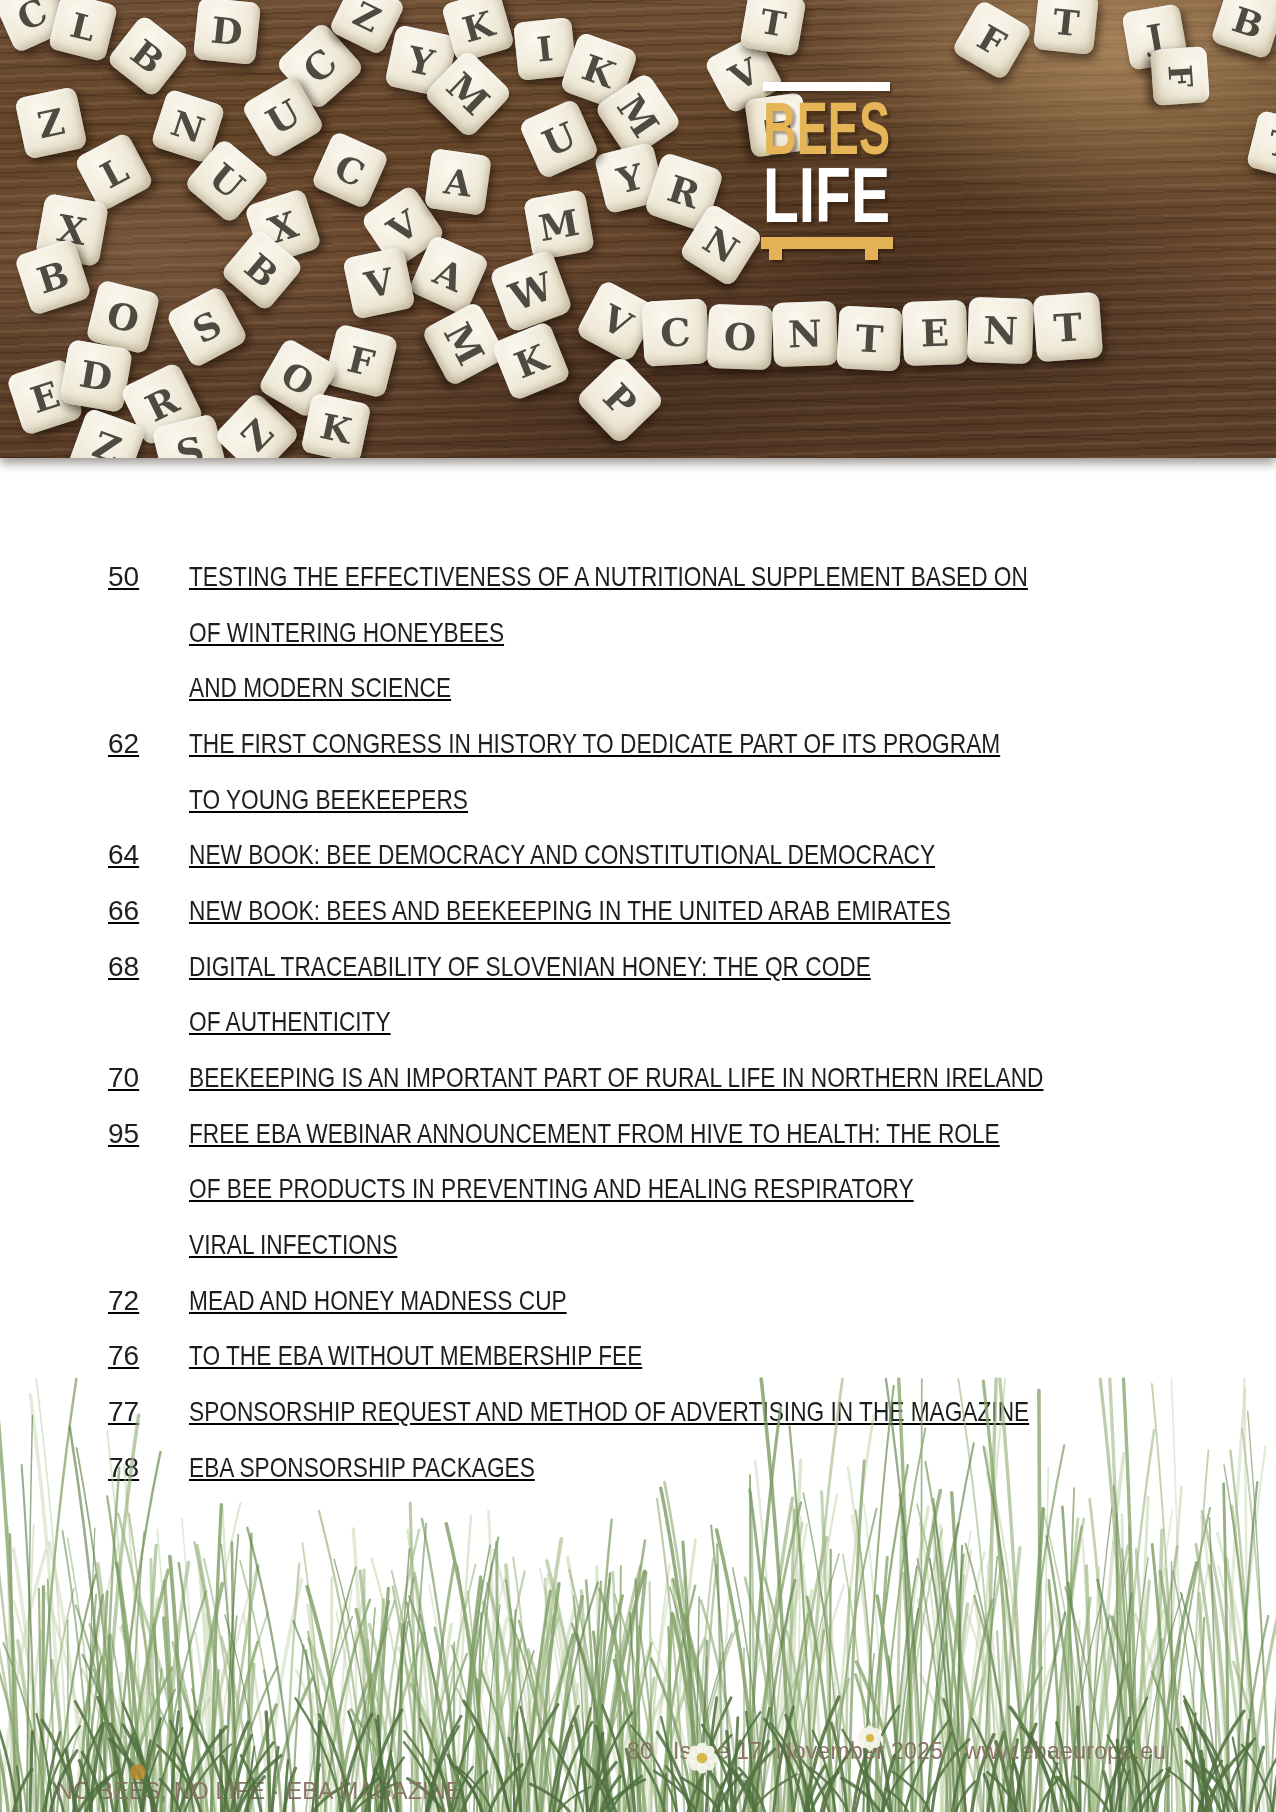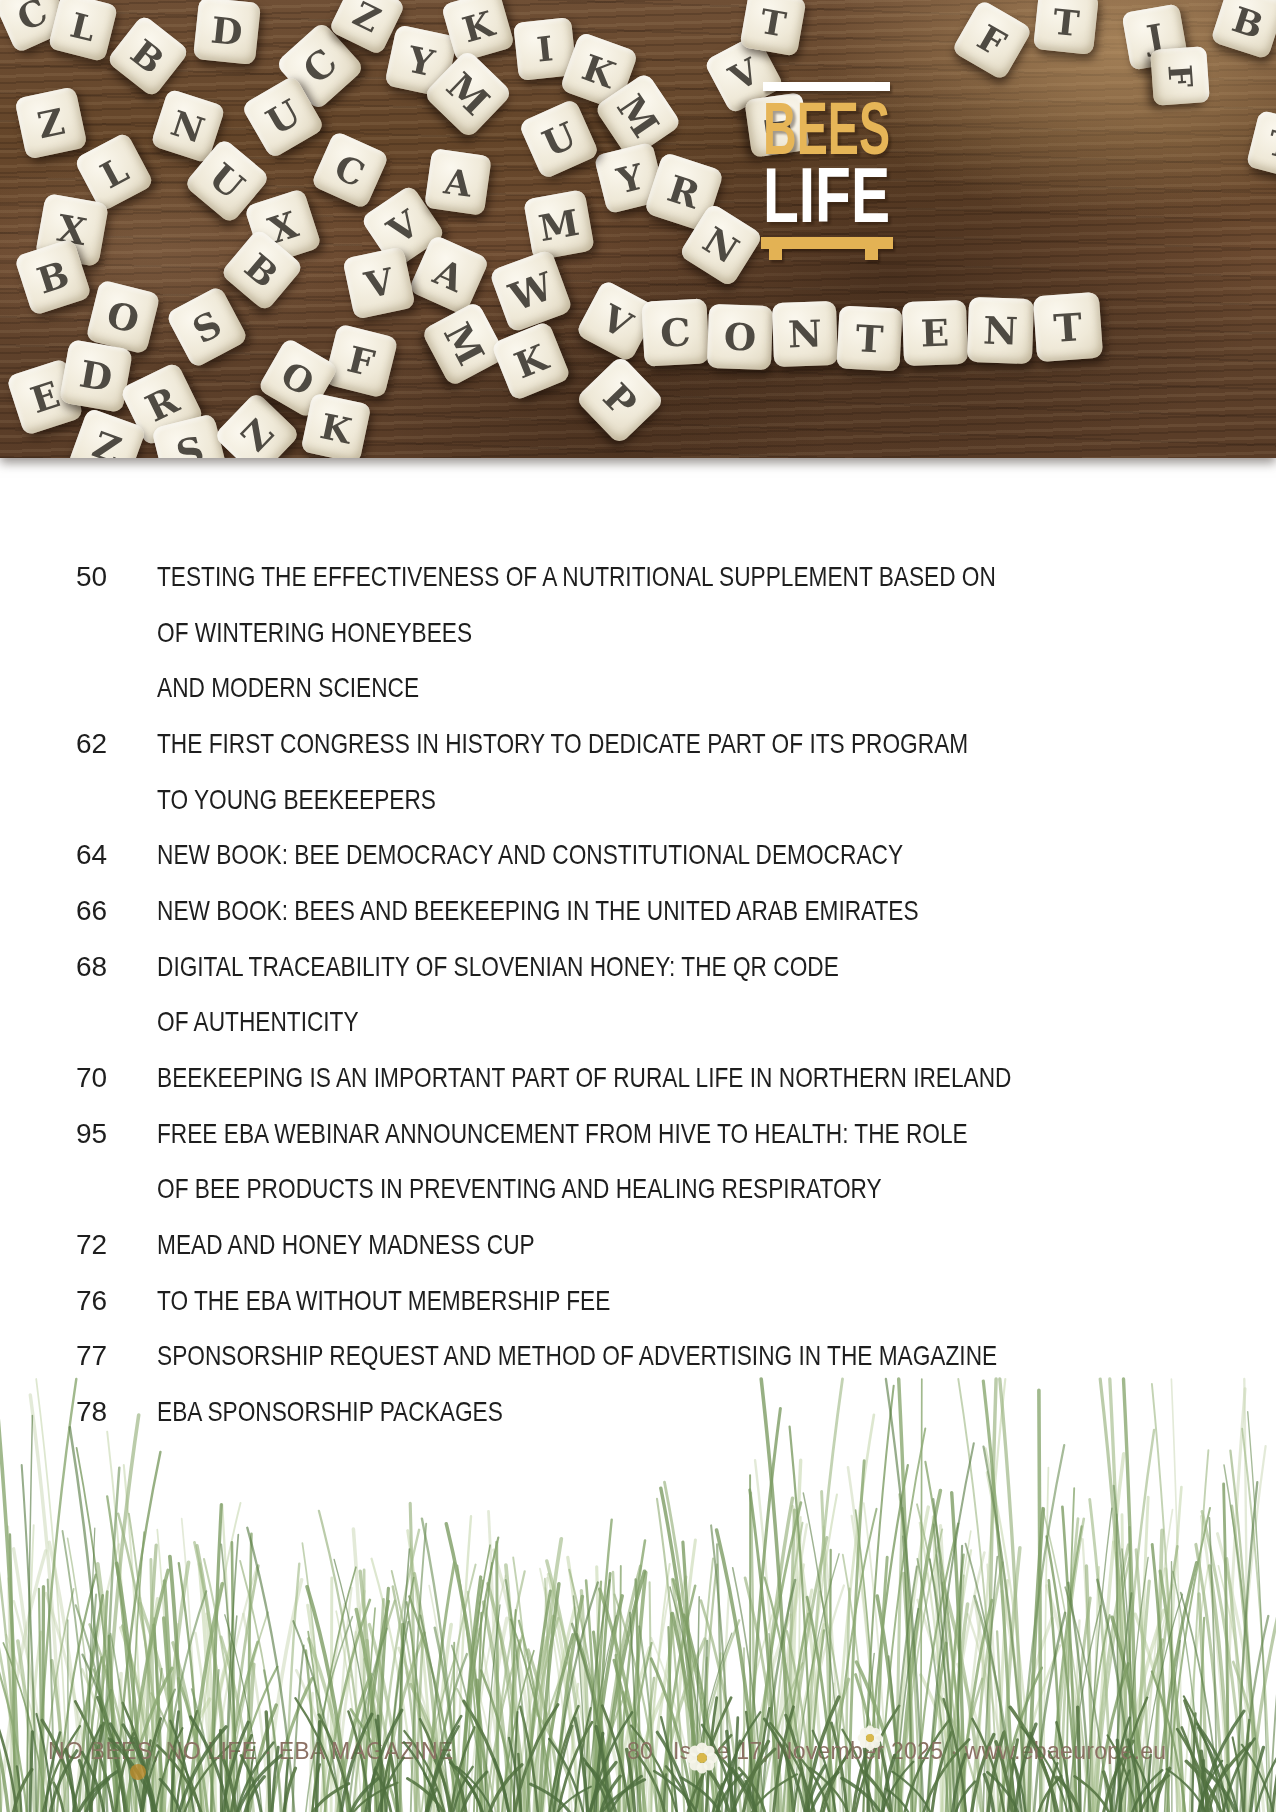--- a/index.html
+++ b/index.html
@@ -31,32 +31,32 @@
   .t-bees{fill:#e6b557;font-family:"Liberation Sans",sans-serif;font-weight:bold;font-size:74px;}
   .t-life{fill:#ffffff;font-family:"Liberation Sans",sans-serif;font-weight:bold;font-size:78px;}
   .bench{position:absolute;left:-1px;top:155px;width:132px;height:12px;background:#e3b254;
          filter:drop-shadow(2px 3px 1px rgba(30,15,5,.45));}
   .bench i{position:absolute;top:11px;width:13px;height:12px;background:#e3b254;display:block;}
   .bench .leg-a{left:8px;} .bench .leg-b{left:104px;}
 
   
   .toc{position:absolute;left:0;top:458px;width:1276px;padding-top:91px;}
   .toc-line{display:grid;grid-template-columns:81px 1fr;height:55.7px;align-items:center;
-            padding-left:76px;padding-right:30px;}
+            padding-left:108px;padding-right:30px;text-decoration:underline;}
   .num{font-size:28px;color:#1e1e1e;}
   .ttl{display:inline-block;transform:scaleX(.81);transform-origin:0 50%;
        white-space:nowrap;font-size:28px;color:#1e1e1e;}
 
   
   .meadow{position:absolute;left:0;bottom:0;width:1276px;height:472px;pointer-events:none;}
   .meadow svg{position:absolute;left:0;top:0;}
   .footer-row{position:absolute;left:0;top:398px;width:1276px;height:32px;font-size:23px;
               color:#8c7164;letter-spacing:.3px;z-index:3;}
   .footer-row span{position:absolute;white-space:nowrap;}
-  .f-left{left:48px;} .f-page{left:627px;} .f-right{left:673px;}
+  .f-left{left:56px;margin-top:40px;} .f-page{left:627px;} .f-right{left:673px;}
   #grass-back{z-index:1;} #grass-front{z-index:4;}
 </style>
 </head>
 <body>
 
 <div class="page">
 
   <header class="hero">
     <div class="wood"></div>
     <div id="scatter">
@@ -309,20 +309,24 @@
           <span class="num">70</span>
           <span class="ttl">BEEKEEPING IS AN IMPORTANT PART OF RURAL LIFE IN NORTHERN IRELAND</span>
         </div>
         <div class="toc-line">
           <span class="num">95</span>
           <span class="ttl">FREE EBA WEBINAR ANNOUNCEMENT FROM HIVE TO HEALTH: THE ROLE</span>
         </div>
         <div class="toc-line">
           <span class="num"></span>
           <span class="ttl">OF BEE PRODUCTS IN PREVENTING AND HEALING RESPIRATORY</span>
+        </div>
+        <div class="toc-line">
+          <span class="num"></span>
+          <span class="ttl">VIRAL INFECTIONS</span>
         </div>
         <div class="toc-line">
           <span class="num">72</span>
           <span class="ttl">MEAD AND HONEY MADNESS CUP</span>
         </div>
         <div class="toc-line">
           <span class="num">76</span>
           <span class="ttl">TO THE EBA WITHOUT MEMBERSHIP FEE</span>
         </div>
         <div class="toc-line">

